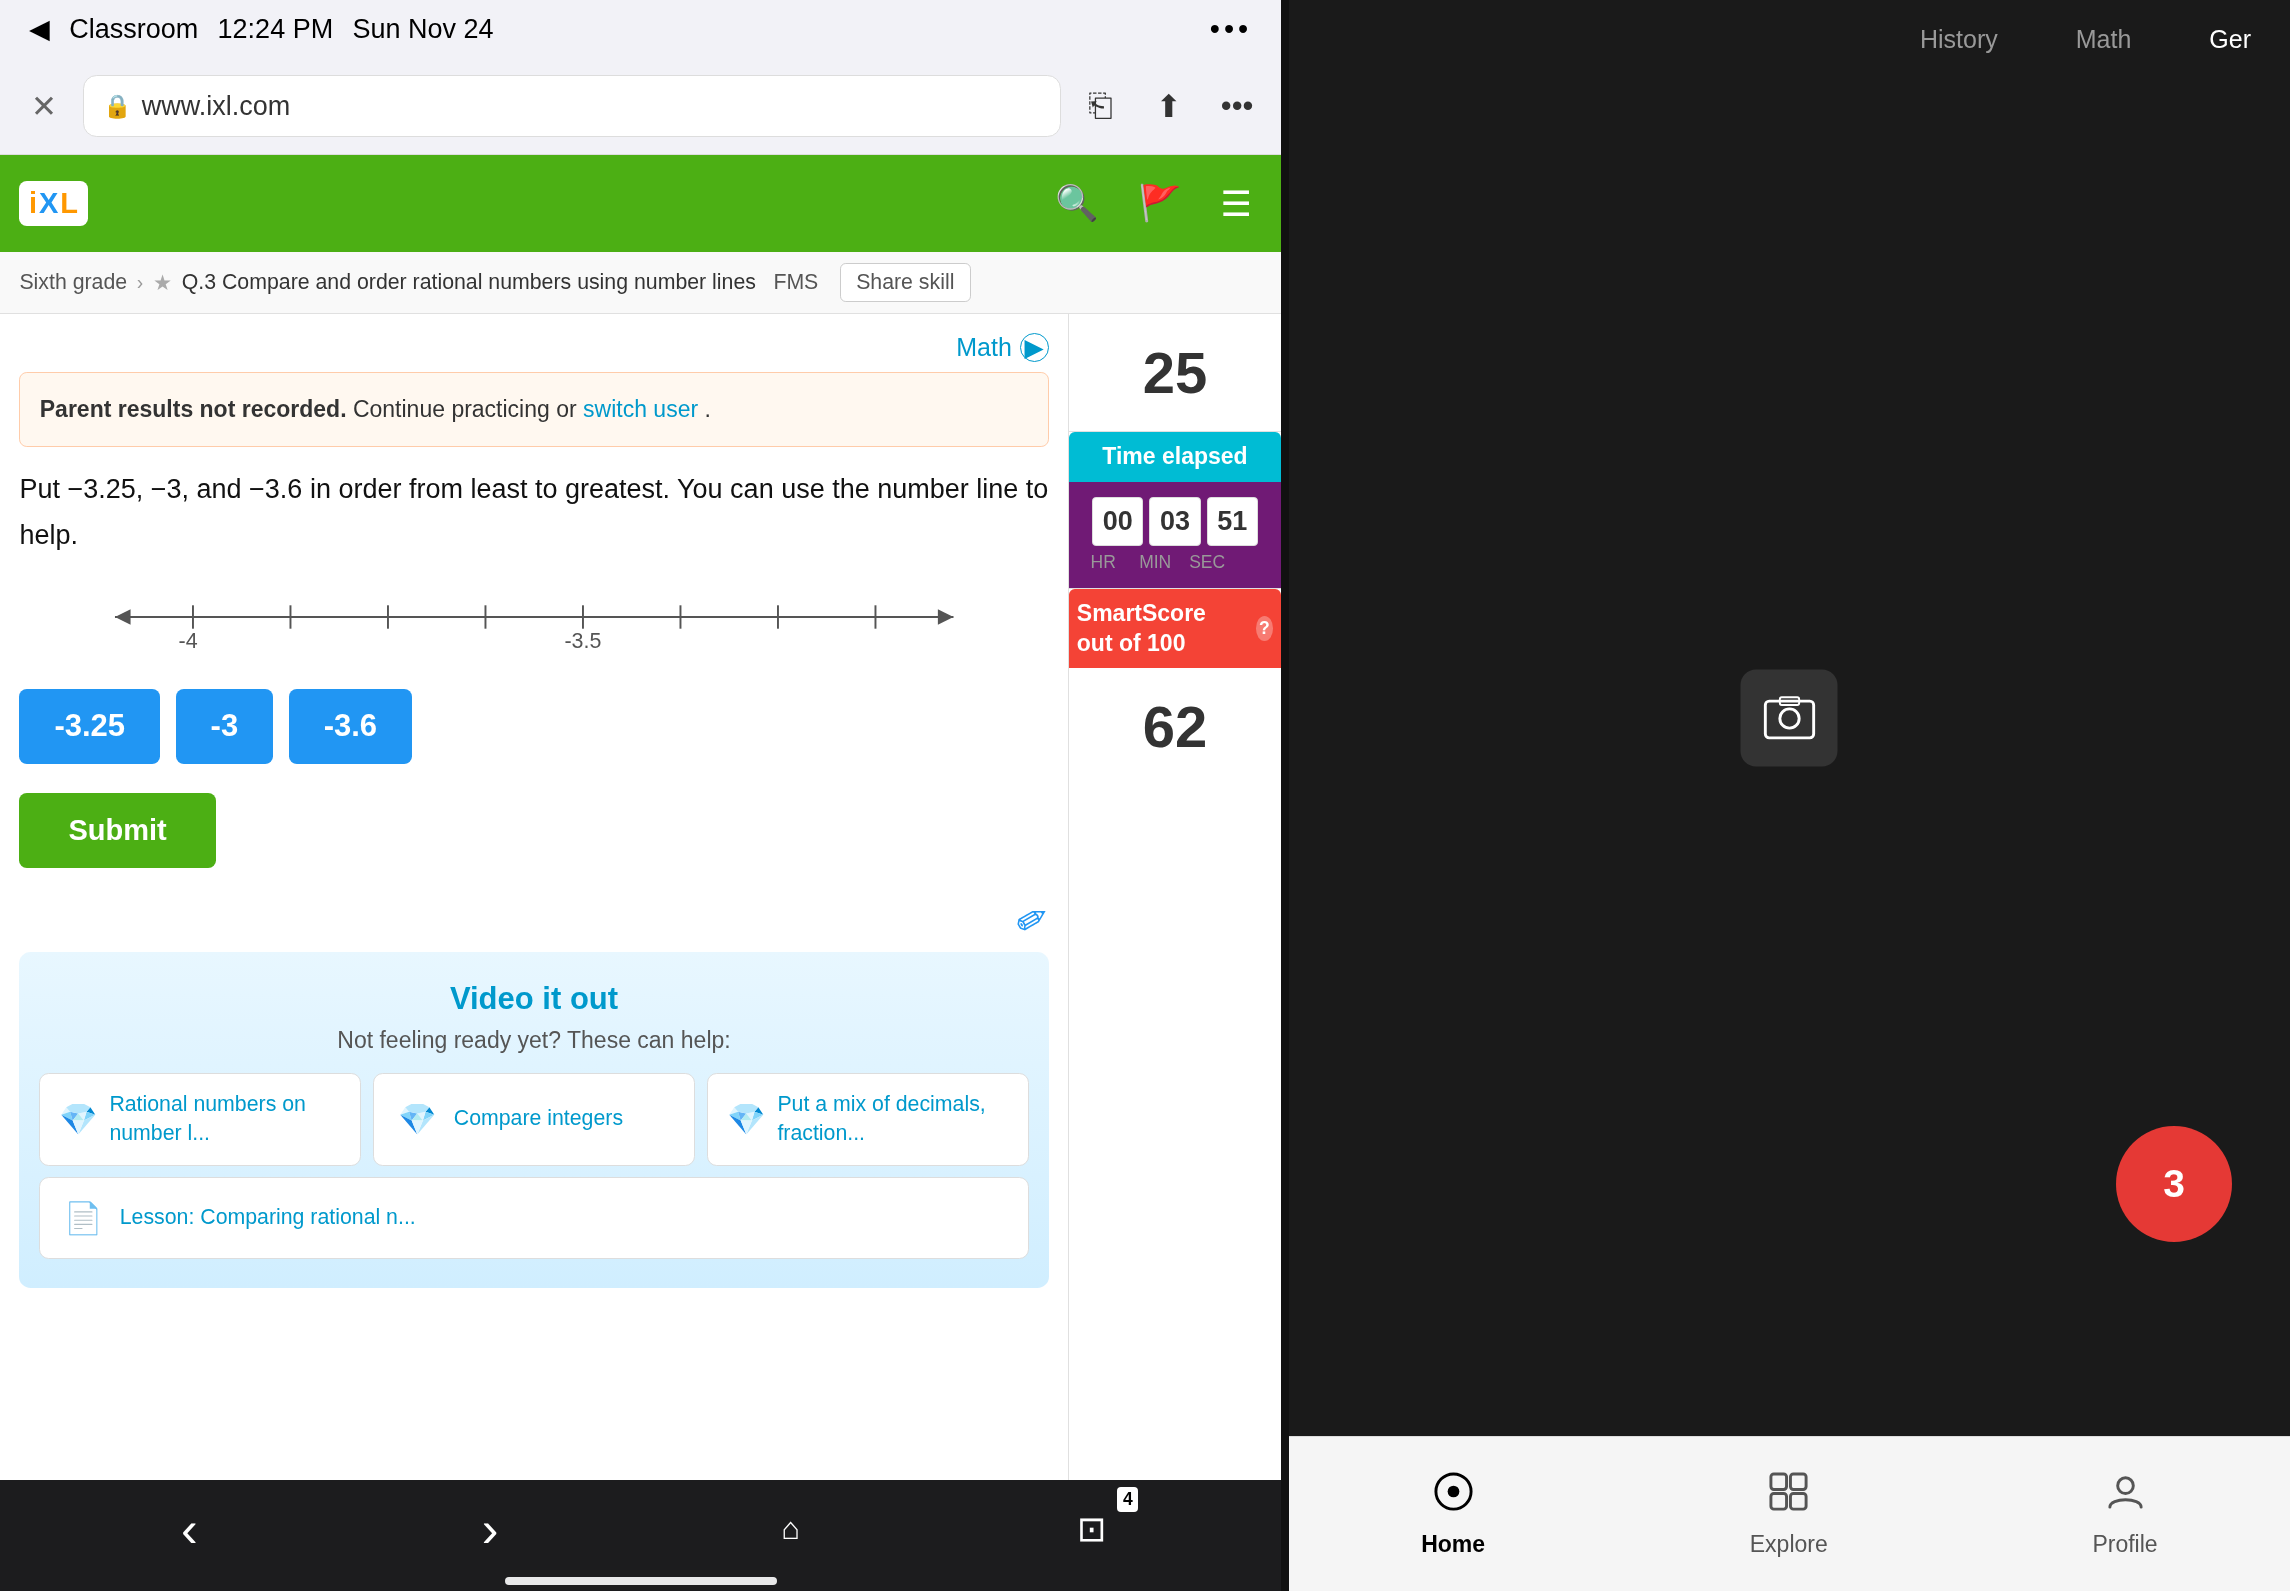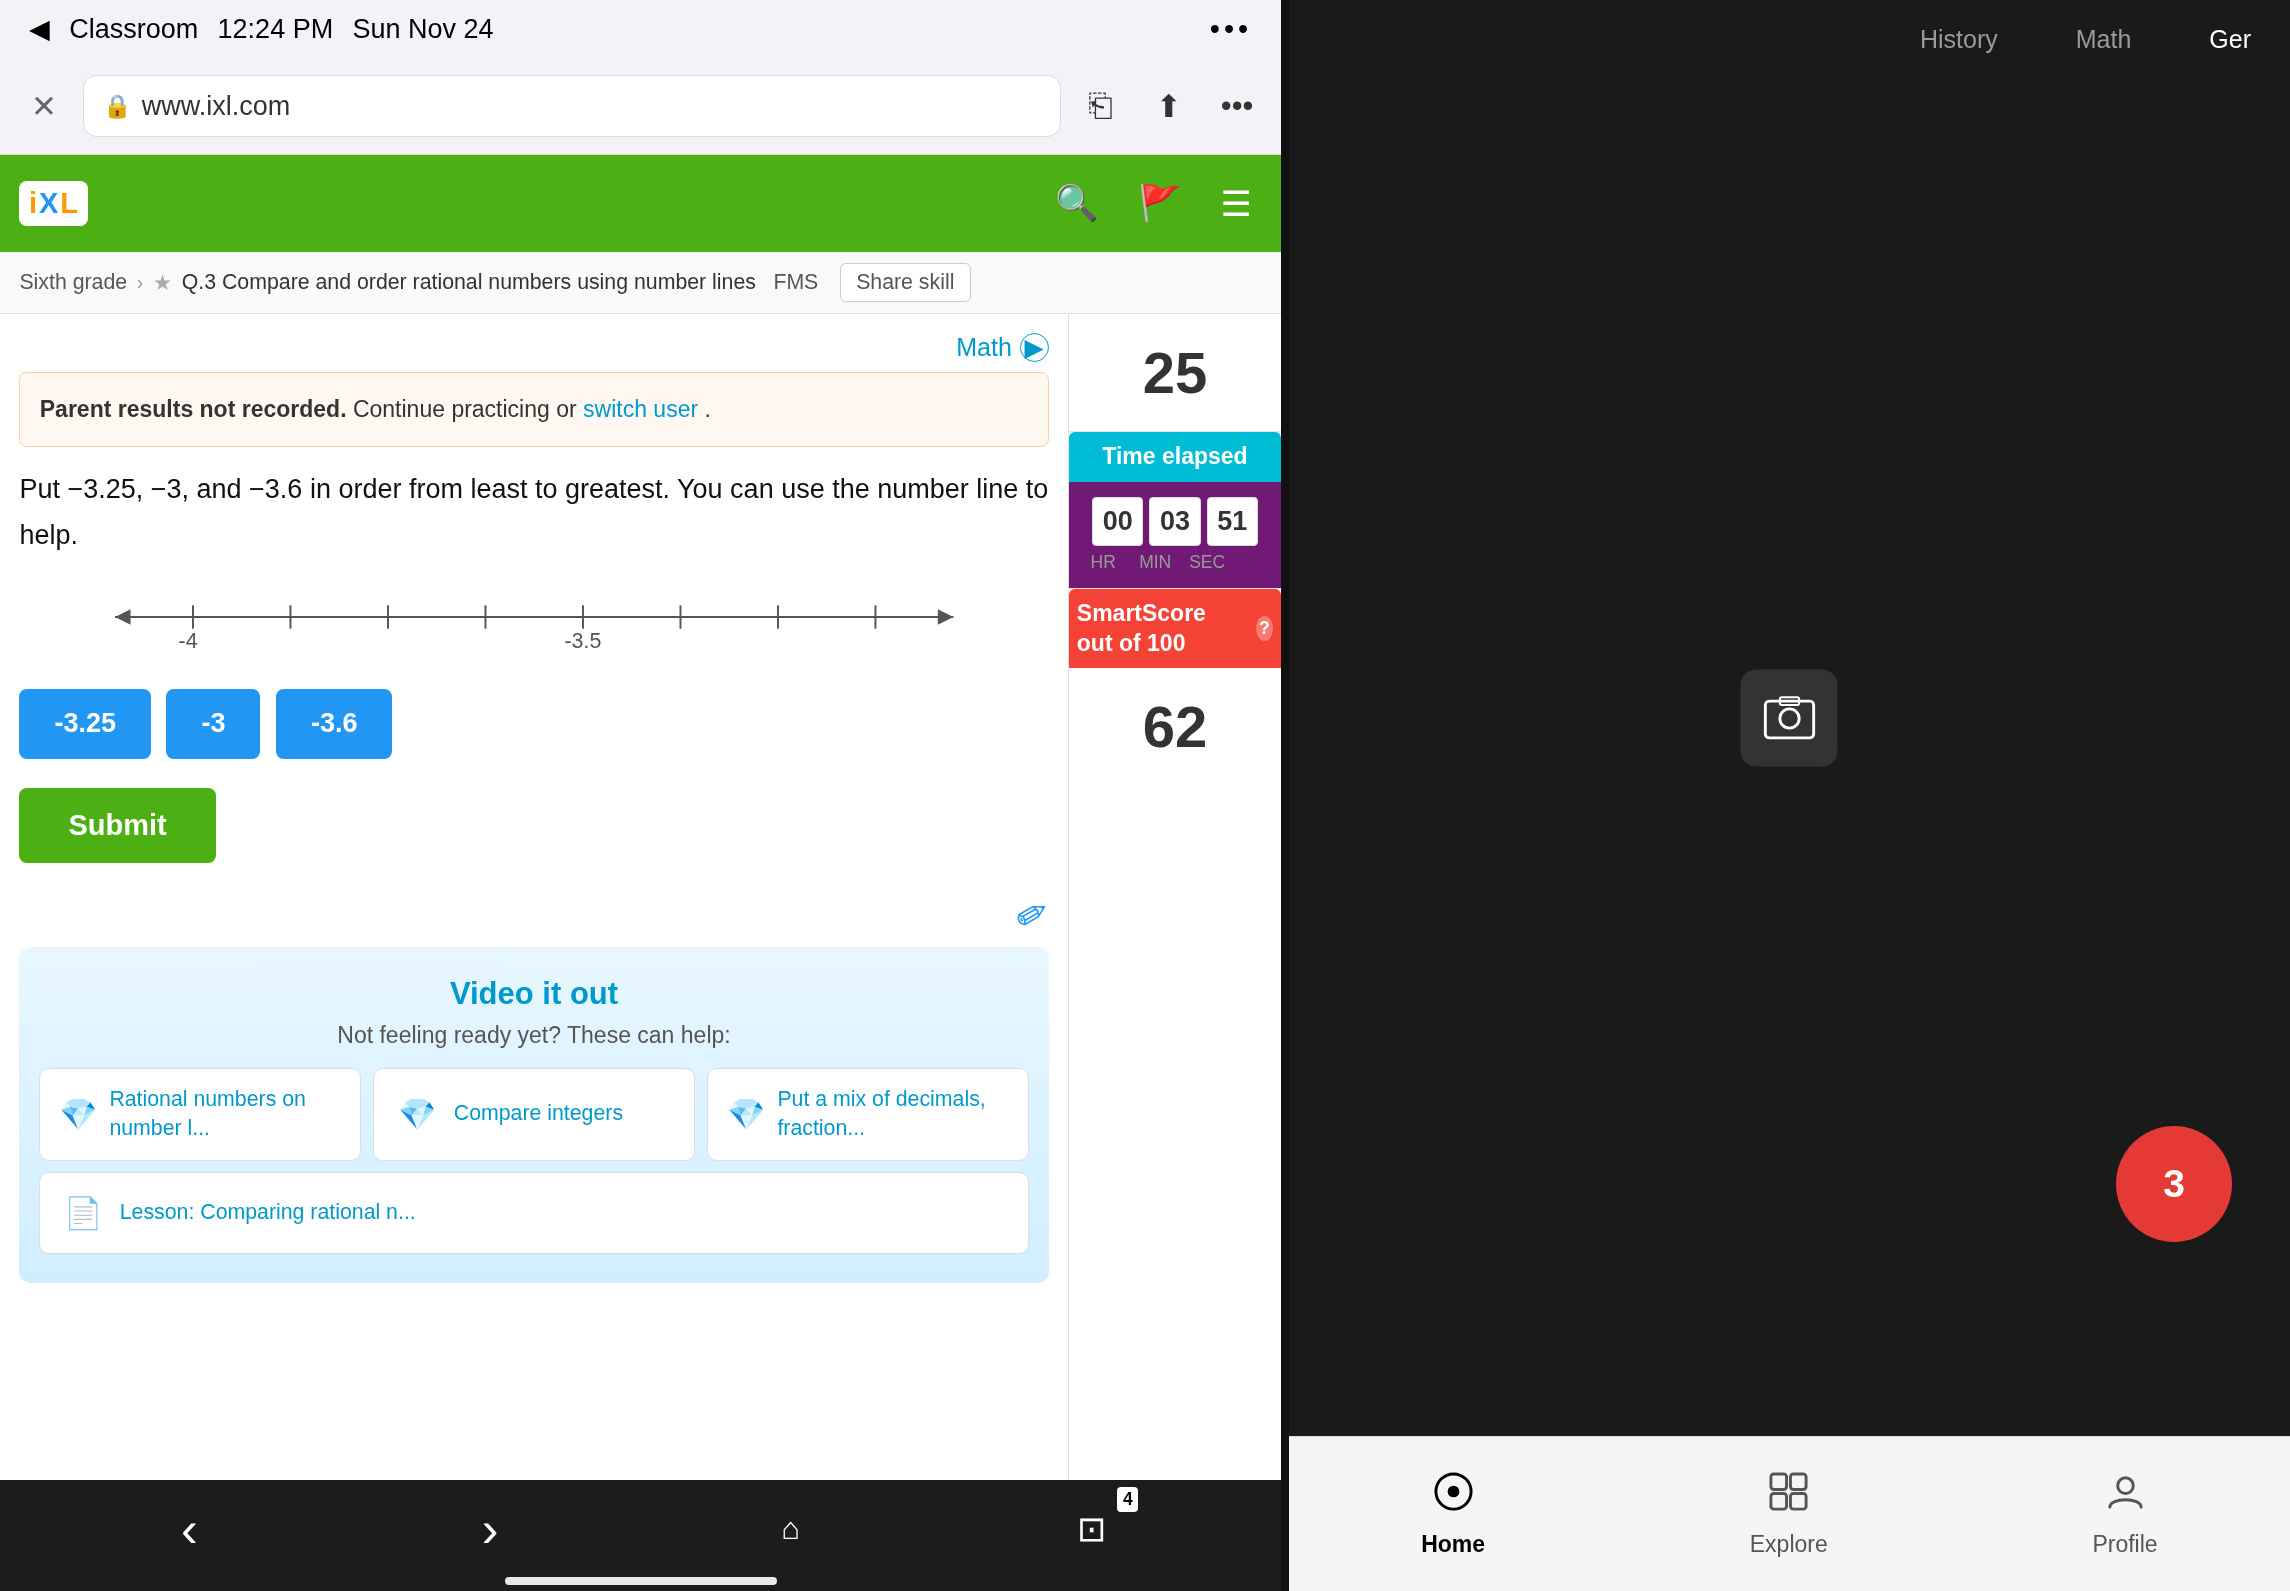--- a/index.html
+++ b/index.html
@@ -227,21 +227,21 @@
       gap: 15.5px;
       margin-bottom: 29px;
       flex-wrap: wrap;
     }
     .answer-btn {
       background: #2196f3;
       color: #fff;
       border: none;
       border-radius: 7.8px;
       padding: 19.4px 35px;
-      font-size: 27px;
+      font-size: 31px;
       font-weight: 600;
       cursor: pointer;
     }
 
     
     .submit-btn {
       background: #4caf14;
       color: #fff;
       border: none;
       border-radius: 7.8px;

